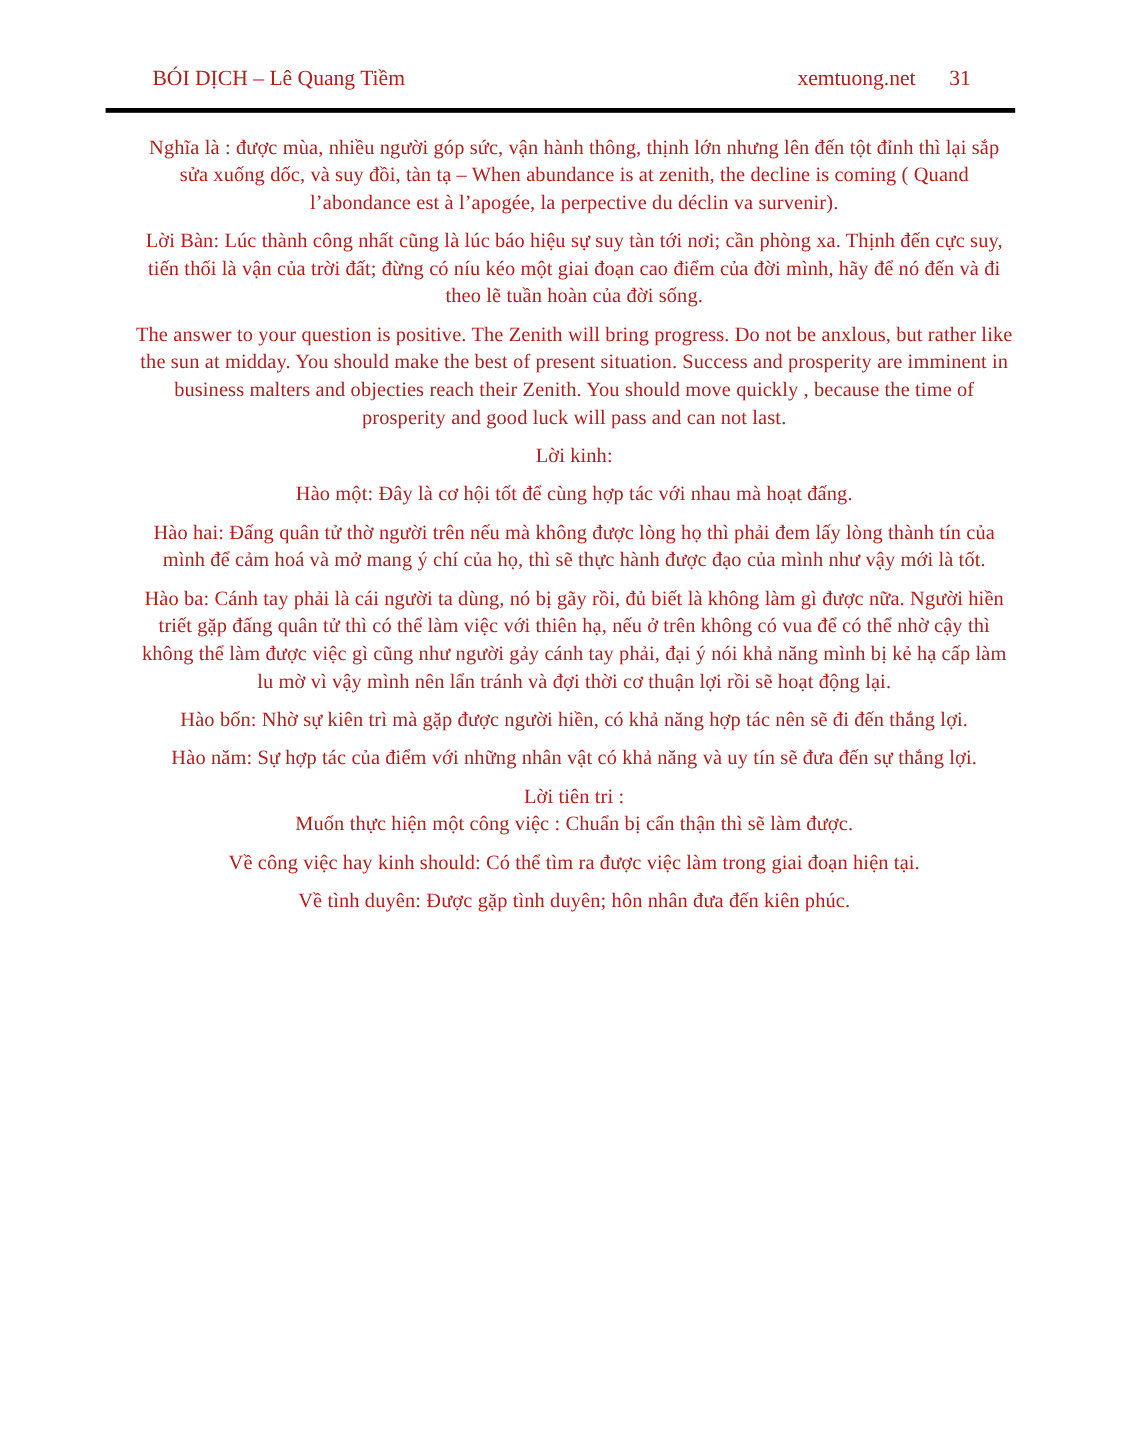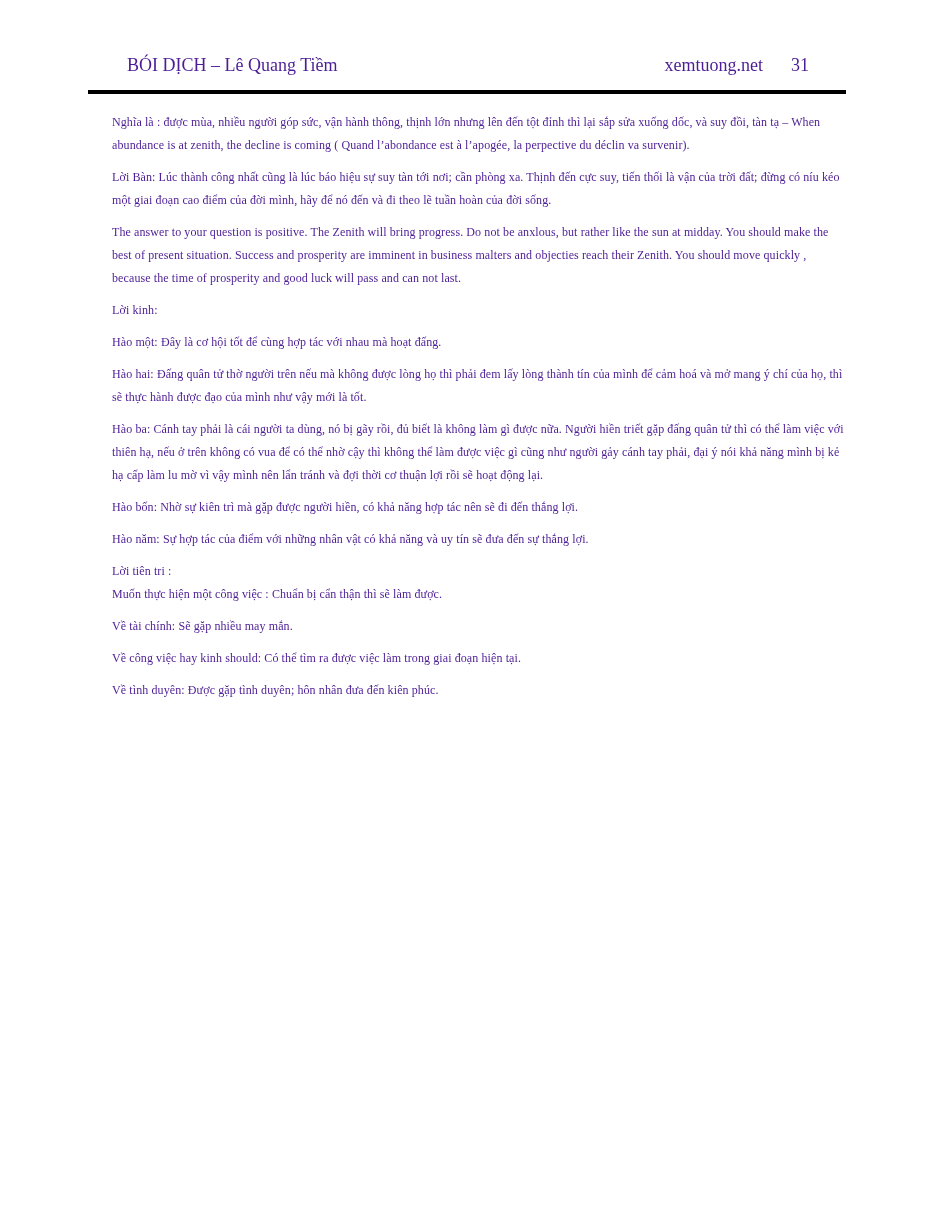--- a/index.html
+++ b/index.html
@@ -5,21 +5,21 @@
   html, body {
     margin: 0;
     padding: 0;
     background: #ffffff;
   }
   .page {
     position: relative;
     width: 935px;
     height: 1210px;
     background: #ffffff;
-    color: #4c1d95;
+    color: #b91c1c;
     font-family: "Liberation Serif", serif;
     box-sizing: border-box;
   }
   .page-inner {
     padding: 55px 90px 0 96px;
     box-sizing: border-box;
   }
   .header-row {
     display: flex;
     align-items: baseline;
@@ -37,24 +37,24 @@
     height: 4px;
     background: #000000;
     margin: 14px 0 0 -8px;
     width: 758px;
   }
   .body-text {
     margin-top: 17px;
   }
   .body-text p {
     margin: 0 0 9px 16px;
-    font-size: 12px;
+    font-size: 17px;
     line-height: 23px;
     letter-spacing: 0.1px;
-    text-align: left;
+    text-align: center;
     white-space: pre-line;
   }
 </style>
 </head>
 <body>
 
 <div class="page">
   <div class="page-inner">
 
     <div class="header-row">
@@ -70,19 +70,18 @@
       <p>Lời Bàn: Lúc thành công nhất cũng là lúc báo hiệu sự suy tàn tới nơi; cần phòng xa. Thịnh đến cực suy, tiến thối là vận của trời đất; đừng có níu kéo một giai đoạn cao điểm của đời mình, hãy để nó đến và đi theo lẽ tuần hoàn của đời sống.</p>
       <p>The answer to your question is positive. The Zenith will bring progress. Do not be anxlous, but rather like the sun at midday. You should make the best of present situation. Success and prosperity are imminent in business malters and objecties reach their Zenith. You should move quickly , because the time of prosperity and good luck will pass and can not last.</p>
       <p>Lời kinh:</p>
       <p>Hào một: Đây là cơ hội tốt để cùng hợp tác với nhau mà hoạt đấng.</p>
       <p>Hào hai: Đấng quân tử thờ người trên nếu mà không được lòng họ thì phải đem lấy lòng thành tín của mình để cảm hoá và mở mang ý chí của họ, thì sẽ thực hành được đạo của mình như vậy mới là tốt.</p>
       <p>Hào ba: Cánh tay phải là cái người ta dùng, nó bị gãy rồi, đủ biết là không làm gì được nữa. Người hiền triết gặp đấng quân tử thì có thể làm việc với thiên hạ, nếu ở trên không có vua để có thể nhờ cậy thì không thể làm được việc gì cũng như người gảy cánh tay phải, đại ý nói khả năng mình bị kẻ hạ cấp làm lu mờ vì vậy mình nên lẩn tránh và đợi thời cơ thuận lợi rồi sẽ hoạt động lại.</p>
       <p>Hào bốn: Nhờ sự kiên trì mà gặp được người hiền, có khả năng hợp tác nên sẽ đi đến thắng lợi.</p>
       <p>Hào năm: Sự hợp tác của điểm với những nhân vật có khả năng và uy tín sẽ đưa đến sự thắng lợi.</p>
       <p>Lời tiên tri :
 Muốn thực hiện một công việc : Chuẩn bị cẩn thận thì sẽ làm được.</p>
-      <p>Về tài chính: Sẽ gặp nhiều may mắn.</p>
       <p>Về công việc hay kinh should: Có thể tìm ra được việc làm trong giai đoạn hiện tại.</p>
       <p>Về tình duyên: Được gặp tình duyên; hôn nhân đưa đến kiên phúc.</p>
     </div>
 
   </div>
 </div>
 
 </body></html>

